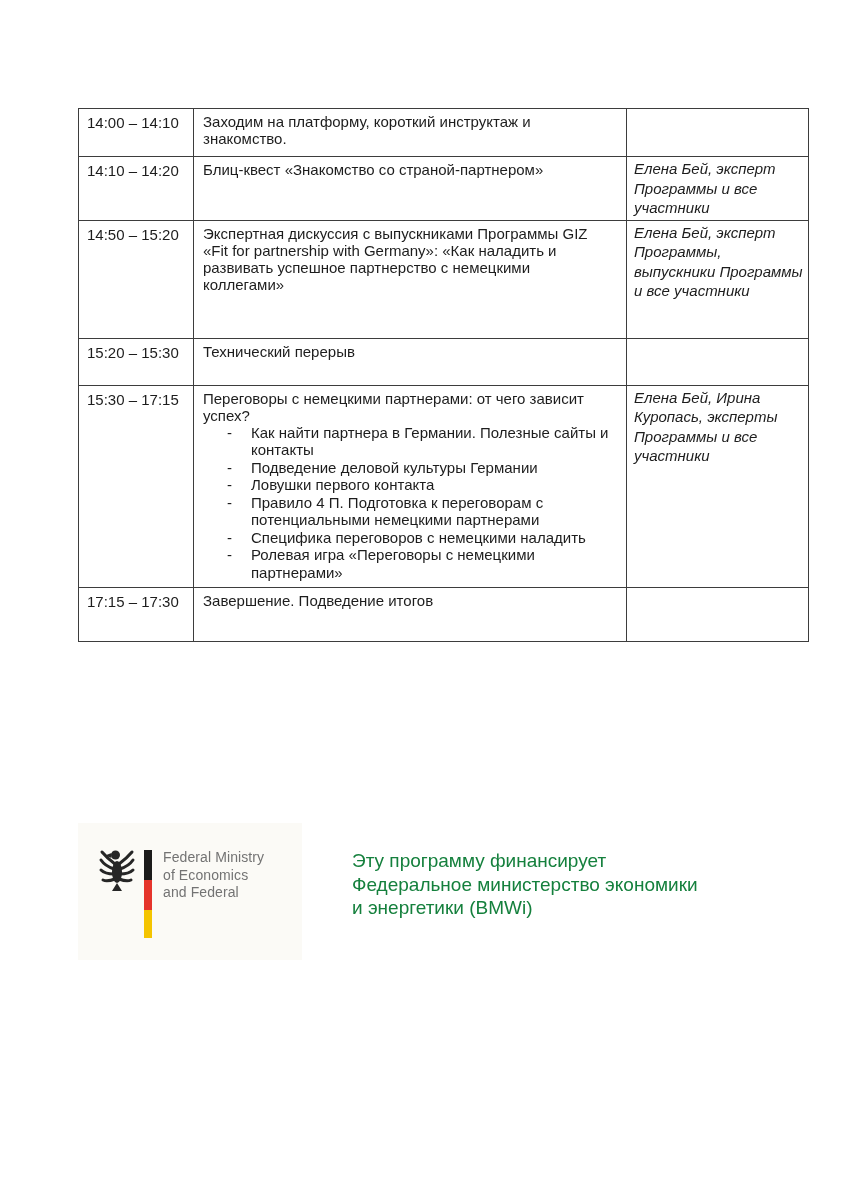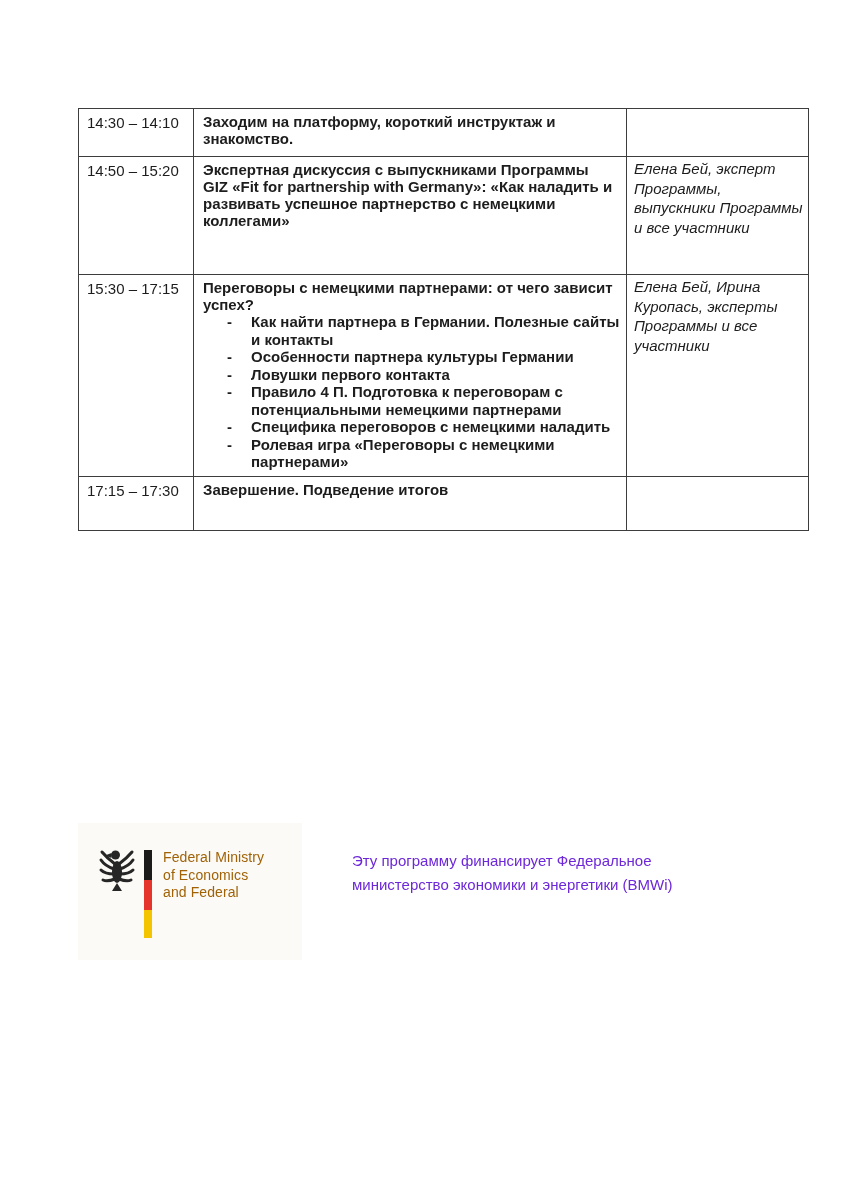--- a/index.html
+++ b/index.html
@@ -37,21 +37,20 @@
   tr.r6 { height:54px;margin-top:37px; }
 
   td.time {
     padding:5px 2px 0 8px;
     white-space:nowrap;
     line-height:17px;
   }
   td.desc {
     padding:4px 12px 2px 9px;
     line-height:17px;
-    font-weight:bold;
   }
   td.person {
     padding:2px 5px 2px 7px;
     font-style:italic;
     line-height:19.5px;
   }
 
   td.desc ul {
     list-style:none;
     margin:0 -8px 0 0;
@@ -84,59 +83,69 @@
   }
   .flag-stripe .seg { width:8px; }
   .seg.black { height:30px; }
   .seg.red   { height:30px; }
   .seg.gold  { height:28px; }
 
   .ministry-name {
     position:absolute; left:85px; top:26px;
     font-size:14px;
     line-height:17.5px;
-    color:#a16207;
+    color:#737373;
     letter-spacing:0.1px;
   }
 
   .funding-text {
     position:absolute; left:352px; top:849px;
     width:358px;
-    font-size:15px;
+    font-size:19px;
     line-height:23.5px;
-    color:#6d28d9;
+    color:#15803d;
   }
 </style>
 </head>
 <body>
 
 <table class="agenda">
   <colgroup>
     <col class="c-time">
       <col class="c-desc">
       <col class="c-person">
   </colgroup>
   <tbody>
     <tr class="r0">
-      <td class="time">14:30 – 14:10</td>
+      <td class="time">14:00 – 14:10</td>
       <td class="desc">Заходим на платформу, короткий инструктаж и знакомство.</td>
       <td class="person"></td>
+    </tr>
+    <tr class="r1">
+      <td class="time">14:10 – 14:20</td>
+      <td class="desc">Блиц-квест «Знакомство со страной-партнером»</td>
+      <td class="person">Елена Бей, эксперт Программы и все участники</td>
     </tr>
     <tr class="r3">
       <td class="time">14:50 – 15:20</td>
       <td class="desc">Экспертная дискуссия с выпускниками Программы GIZ «Fit for partnership with Germany»: «Как наладить и развивать успешное партнерство с немецкими коллегами»</td>
       <td class="person">Елена Бей, эксперт Программы, выпускники Программы и все участники</td>
+    </tr>
+    <tr class="r4">
+      <td class="time">15:20 – 15:30</td>
+      <td class="desc">Технический перерыв</td>
+      <td class="person"></td>
     </tr>
     <tr class="r5">
       <td class="time">15:30 – 17:15</td>
       <td class="desc">
         <div>Переговоры с немецкими партнерами: от чего зависит успех?</div>
         <ul>
           <li>Как найти партнера в Германии. Полезные сайты и контакты</li>
-          <li>Особенности партнера культуры Германии</li>
+          <li>Подведение деловой культуры Германии</li>
           <li>Ловушки первого контакта</li>
           <li>Правило 4 П. Подготовка к переговорам с потенциальными немецкими партнерами</li>
           <li>Специфика переговоров с немецкими наладить</li>
           <li>Ролевая игра «Переговоры с немецкими партнерами»</li>
         </ul>
       </td>
       <td class="person">Елена Бей, Ирина Куропась, эксперты Программы и все участники</td>
     </tr>
     <tr class="r6">
       <td class="time">17:15 – 17:30</td>

